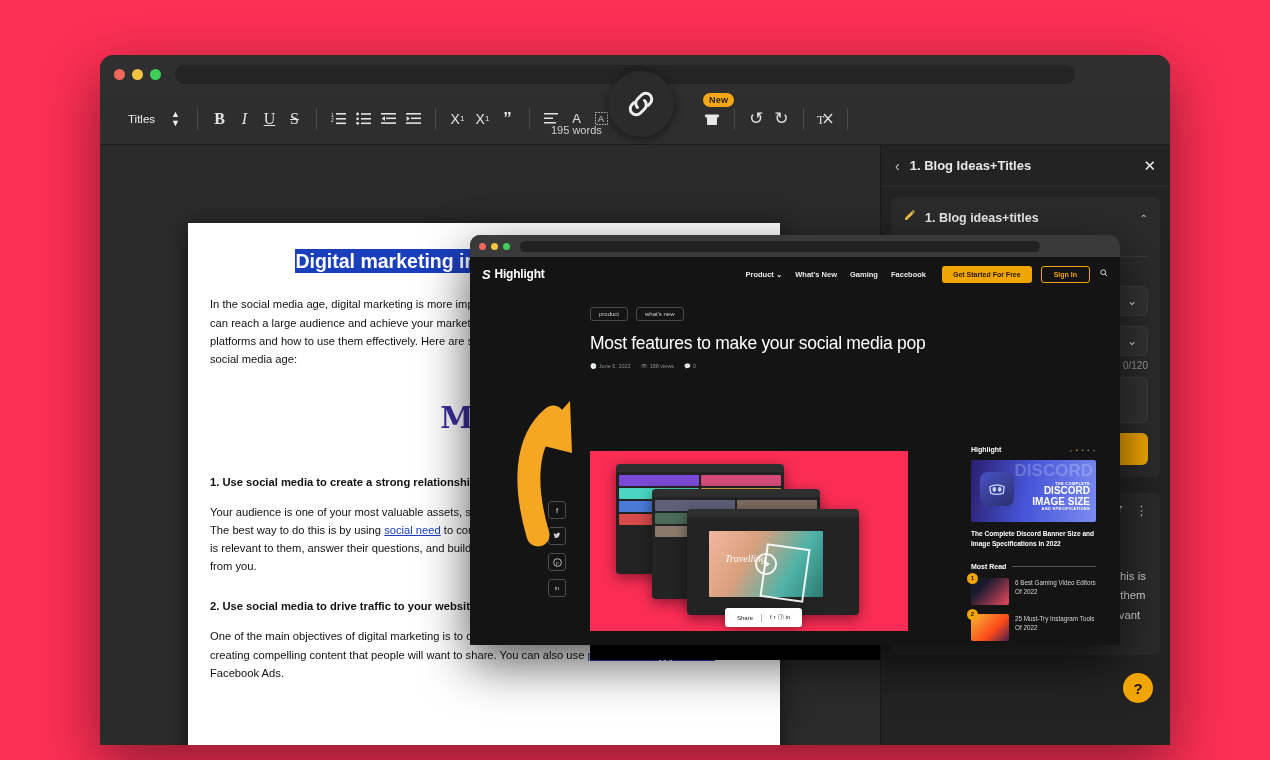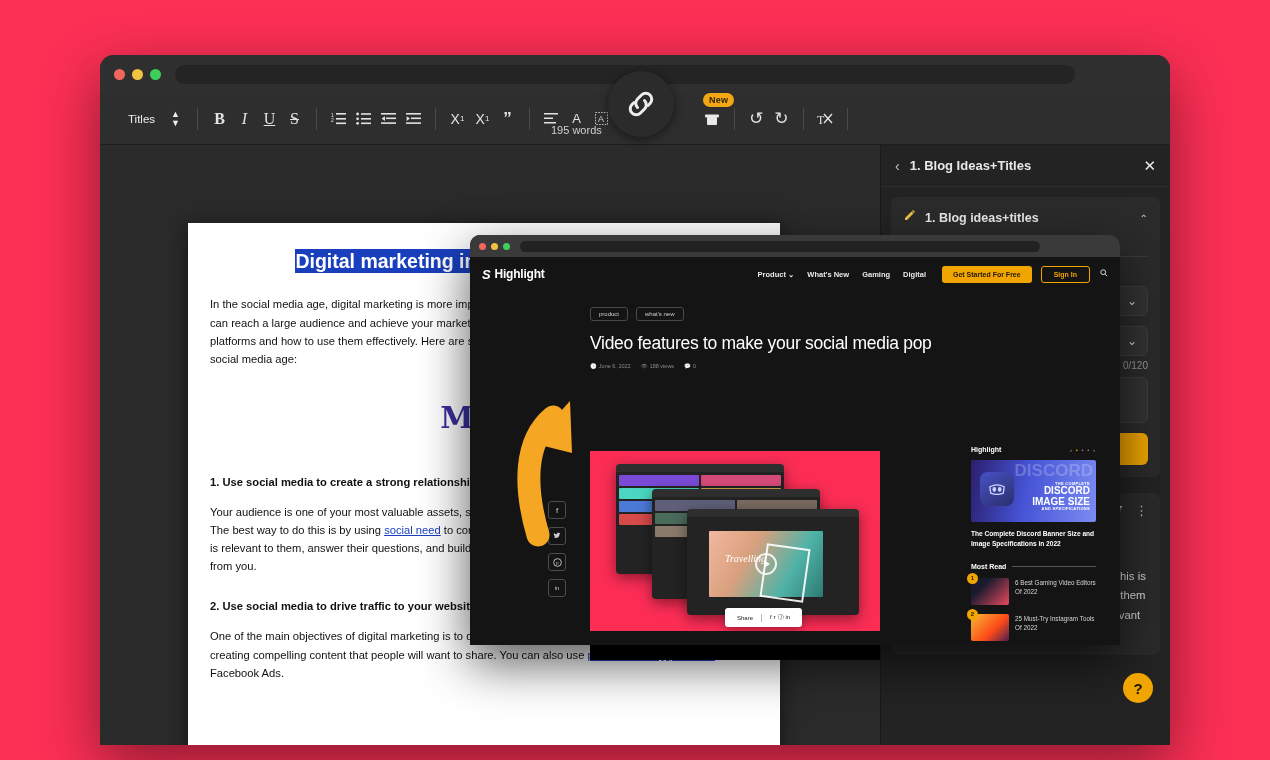--- a/index.html
+++ b/index.html
@@ -250,21 +250,21 @@
   }
   .share-btn {
     width: 18px; height: 18px; border: 1px solid #4c4c4c; border-radius: 3px;
     display: flex; align-items: center; justify-content: center;
     color: #cfcfcf; font-size: 8px; cursor: pointer;
   }
 
   
   #hero {
     position: absolute; left: 120px; top: 160px;
-    width: 290px; height: 180px;
+    width: 318px; height: 180px;
     background: #fb2d55;
     overflow: hidden;
   }
   .mini-win {
     position: absolute; background: #232323;
     border-radius: 4px; box-shadow: 0 4px 14px rgba(0,0,0,.45);
     border-top: 8px solid #2e2e2e;
   }
   #mw1 { left: 26px; top: 13px; width: 168px; height: 110px; }
   #mw2 { left: 62px; top: 38px; width: 168px; height: 110px; }
@@ -569,37 +569,37 @@
       <span class="logo">S</span>
       <span>Highlight</span>
     </div>
     <div class="spacer"></div>
     <div class="nav-link">
       <span>Product</span>
       <span>⌄</span>
     </div>
     <div class="nav-link">What's New</div>
     <div class="nav-link">Gaming</div>
-    <div class="nav-link">Digital</div>
+    <div class="nav-link">Facebook</div>
     <div id="nav-cta">Get Started For Free</div>
     <div id="nav-signin">Sign In</div>
     <div id="nav-search">
       <svg width="8" height="8" viewBox="0 0 10 10">
           <circle cx="4" cy="4" r="3" fill="none" stroke="#ddd" stroke-width="1.2"></circle>
           <path d="M6.3 6.3 L9 9" stroke="#ddd" stroke-width="1.2"></path>
         </svg>
     </div>
   </div>
 
   <div id="blog-body">
     <div class="tag-row">
       <div class="tag">product</div>
       <div class="tag">what's new</div>
     </div>
-    <h1 id="blog-title">Video features to make your social media pop</h1>
+    <h1 id="blog-title">Most features to make your social media pop</h1>
     <div id="blog-meta">
       <span>🕒 <i style="font-style:normal">June 6, 2022</i></span>
       <span>👁 <i style="font-style:normal">188 views</i></span>
       <span>💬 <i style="font-style:normal">0</i></span>
     </div>
 
     <div id="share-rail">
       <div class="share-btn">f</div>
       <div class="share-btn">
         <svg width="8" height="8" viewBox="0 0 10 10">

